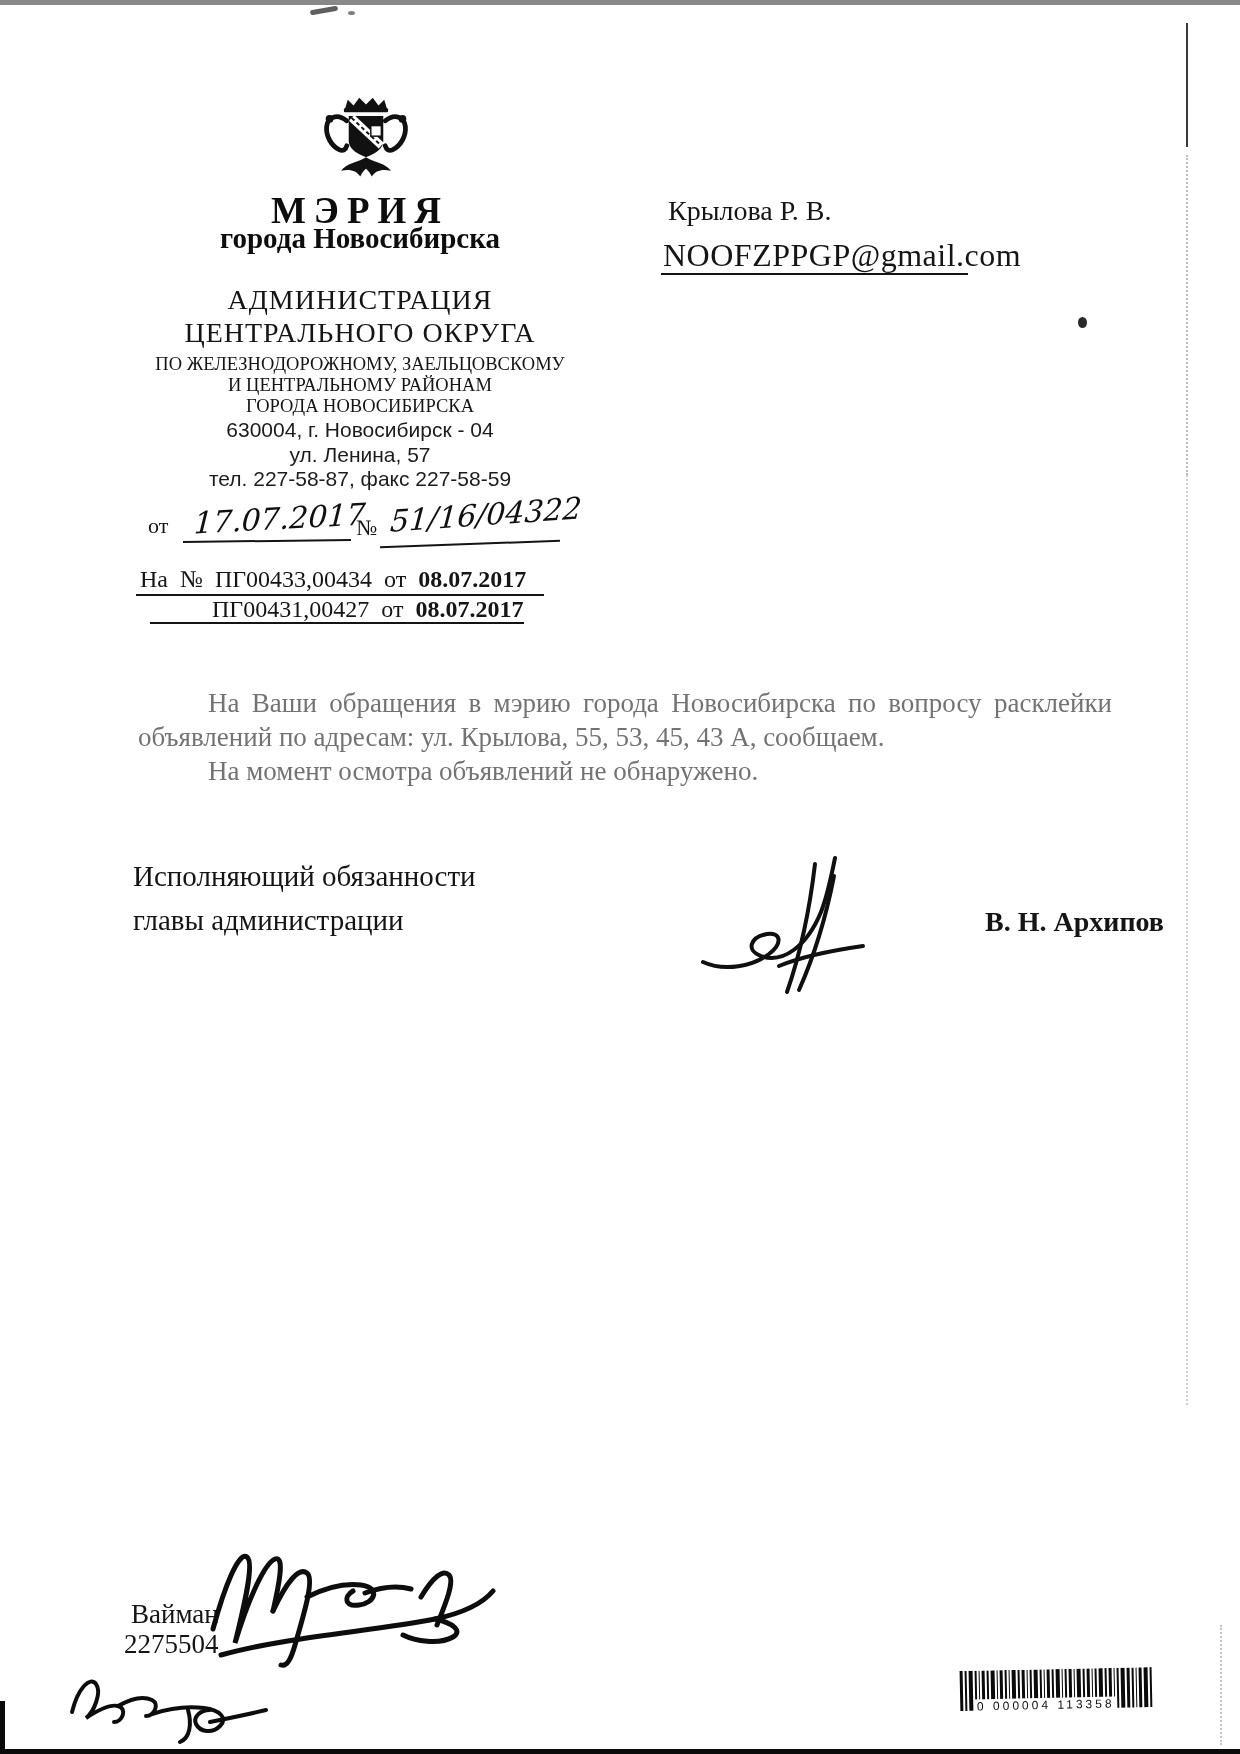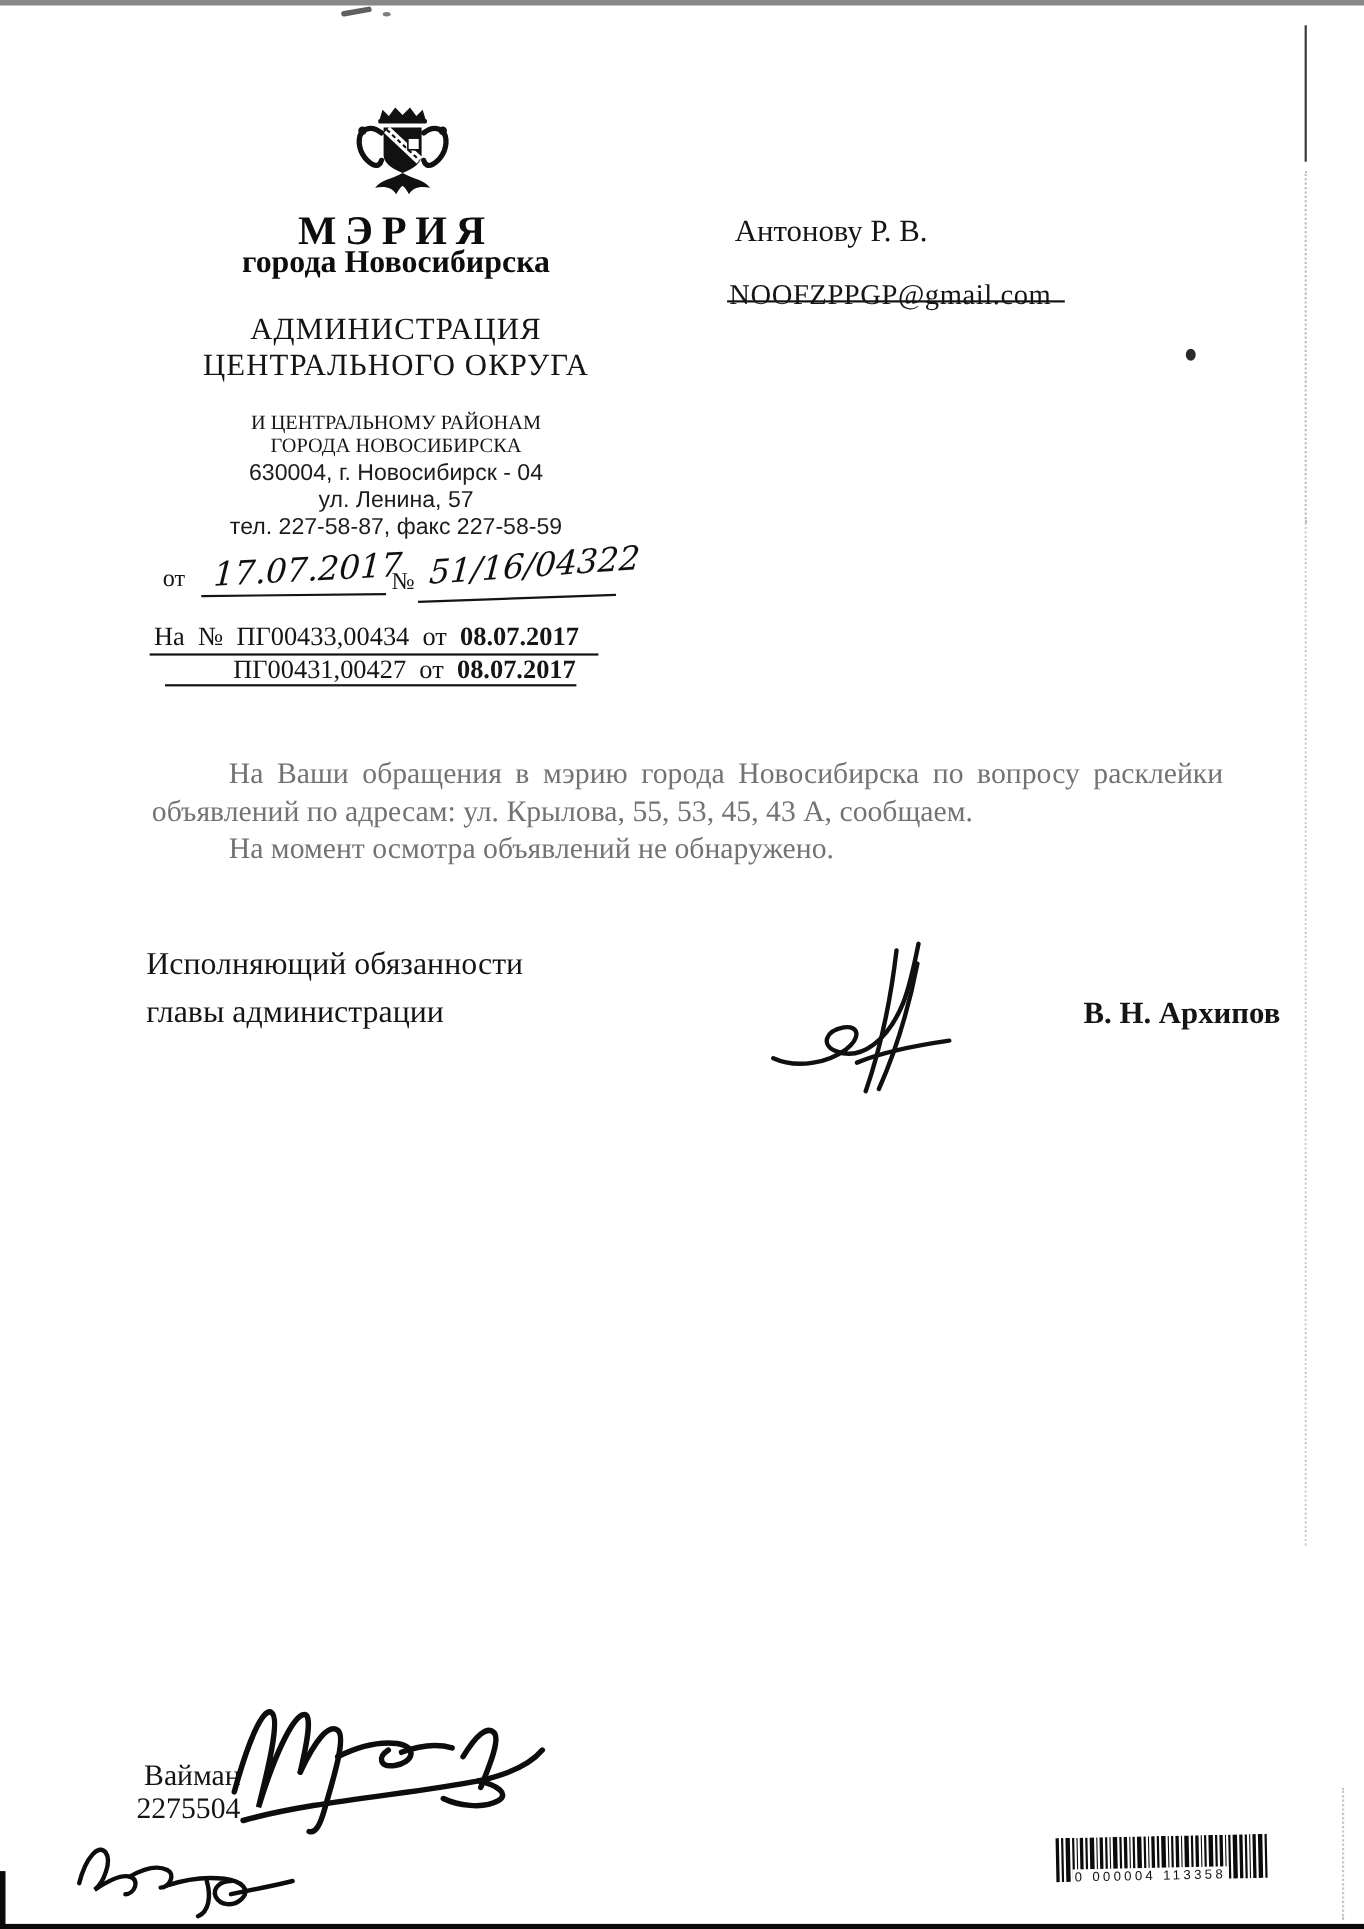--- a/index.html
+++ b/index.html
@@ -26,21 +26,21 @@
   .label-serif{font-size:22px;}
   .handwrite{
     font-family:"DejaVu Serif",serif;font-style:italic;font-size:30px;
     color:#101010;white-space:nowrap;
   }
   .uline{height:2px;background:#141414;}
   .refline{font-size:24px;word-spacing:6px;white-space:nowrap;}
   .refline b{font-weight:bold;}
   
   .recip-name{left:668px;top:190px;font-size:28px;}
-  .recip-email{left:663px;top:248px;font-size:26px;letter-spacing:.5px;}
+  .recip-email{left:663px;top:232px;font-size:32px;letter-spacing:.5px;}
   
   .para{left:138px;width:974px;font-size:27px;line-height:34px;text-indent:70px;color:#737373;}
   .para1{top:681px;text-align:justify;}
   .para2{top:749px;}
   
   .sig1{left:133px;top:855px;font-size:29px;}
   .sig2{left:133px;top:899px;font-size:29px;}
   .signer{left:985px;top:901px;font-size:28px;white-space:nowrap;font-weight:bold;}
   
   .exec-name{left:131px;top:1594px;font-size:27px;}
@@ -80,20 +80,21 @@
       <circle cx="12" cy="24" r="4" fill="#111"></circle>
       <circle cx="88" cy="24" r="4" fill="#111"></circle>
       <path d="M50 64 C 40 70 30 70 24 78 C 34 76 40 78 44 84 C 47 78 50 76 50 76 C 50 76 53 78 56 84 C 60 78 66 76 76 78 C 70 70 60 70 50 64 Z" fill="#111"></path>
     </svg>
   </div>
 
   <div class="abs lh org-title">МЭРИЯ</div>
   <div class="abs lh org-subtitle">города Новосибирска</div>
   <div class="abs lh dept1">АДМИНИСТРАЦИЯ</div>
   <div class="abs lh dept2">ЦЕНТРАЛЬНОГО ОКРУГА</div>
+  <div class="abs lh dept3">ПО ЖЕЛЕЗНОДОРОЖНОМУ, ЗАЕЛЬЦОВСКОМУ</div>
   <div class="abs lh dept4">И ЦЕНТРАЛЬНОМУ РАЙОНАМ</div>
   <div class="abs lh dept5">ГОРОДА НОВОСИБИРСКА</div>
   <div class="abs lh addr addr1">630004, г. Новосибирск - 04</div>
   <div class="abs lh addr addr2">ул. Ленина, 57</div>
   <div class="abs lh addr addr3">тел. 227-58-87, факс 227-58-59</div>
 
   <div class="abs label-serif" style="left:148px;top:508px;">от</div>
   <div class="abs handwrite" style="left:194px;top:496px;transform:rotate(-3deg) skewX(-6deg);">17.07.2017</div>
   <div class="abs uline" style="left:183px;top:535px;width:168px;transform:rotate(-.6deg);"></div>
   <div class="abs label-serif" style="left:356px;top:510px;">№</div>
@@ -107,21 +108,21 @@
     <b>08.07.2017</b>
   </div>
   <div class="abs uline" style="left:136px;top:589px;width:408px;"></div>
   <div class="abs refline" style="left:212px;top:591px;">
     <span>ПГ00431,00427</span>
     <span>от</span>
     <b>08.07.2017</b>
   </div>
   <div class="abs uline" style="left:150px;top:617px;width:374px;"></div>
 
-  <div class="abs recip-name">Антонову Р. В.</div>
+  <div class="abs recip-name">Крылова Р. В.</div>
   <div class="abs recip-email">NOOFZPPGP@gmail.com</div>
   <div class="abs uline" style="left:661px;top:268px;width:307px;"></div>
   <div class="abs artifact" style="left:1078px;top:312px;width:9px;height:11px;border-radius:50%;"></div>
 
   <div class="abs para para1">На Ваши обращения в мэрию города Новосибирска по вопросу расклейки объявлений по адресам: ул. Крылова, 55, 53, 45, 43 А, сообщаем.</div>
   <div class="abs para para2">На момент осмотра объявлений не обнаружено.</div>
 
   <div class="abs sig1">Исполняющий обязанности</div>
   <div class="abs sig2">главы администрации</div>
   <div class="abs" style="left:695px;top:845px;">

